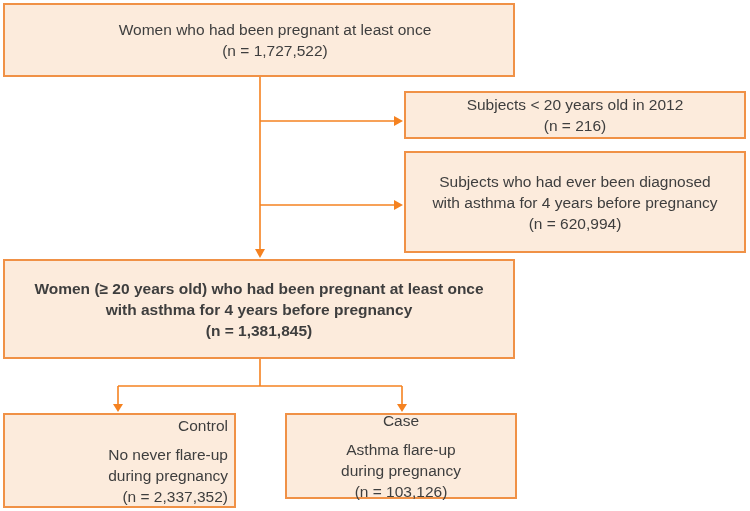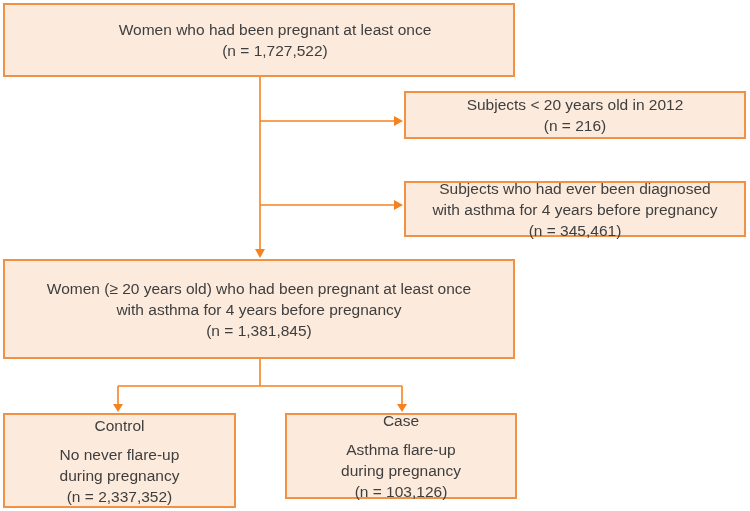--- a/index.html
+++ b/index.html
@@ -29,23 +29,23 @@
     flex-direction: column;
     justify-content: center;
     align-items: center;
     text-align: center;
     font-size: 15.5px;
     line-height: 21px;
     padding: 2px 6px;
   }
   .box-top     { left: 3px;   top: 3px;   width: 512px; height: 74px; padding-left: 38px;  }
   .box-excl1   { left: 404px; top: 91px;  width: 342px; height: 48px;  }
-  .box-excl2   { left: 404px; top: 181px; width: 342px; height: 56px;  }
-  .box-middle  { left: 3px;   top: 259px; width: 512px; height: 100px; }
-  .box-control { left: 3px;   top: 413px; width: 233px; height: 95px;  }
+  .box-excl2   { left: 404px; top: 151px; width: 342px; height: 102px;  }
+  .box-middle  { left: 3px;   top: 259px; width: 512px; height: 100px; font-weight: bold; }
+  .box-control { left: 3px;   top: 413px; width: 233px; height: 95px; align-items: flex-end;  }
   .box-case    { left: 285px; top: 413px; width: 232px; height: 86px;  }
   .group-title { margin-bottom: 8px; }
 </style>
 </head>
 <body>
 
 <div class="canvas">
 
   <svg class="connectors" viewBox="0 0 750 511" aria-hidden="true">
 
@@ -72,21 +72,21 @@
   </div>
 
   <div class="box box-excl1">
     <div>Subjects &lt; 20 years old in 2012</div>
     <div>(n = 216)</div>
   </div>
 
   <div class="box box-excl2">
     <div>Subjects who had ever been diagnosed</div>
     <div>with asthma for 4 years before pregnancy</div>
-    <div>(n = 345,461)</div>
+    <div>(n = 620,994)</div>
   </div>
 
   <div class="box box-middle">
     <div>Women (≥ 20 years old) who had been pregnant at least once</div>
     <div>with asthma for 4 years before pregnancy</div>
     <div>(n = 1,381,845)</div>
   </div>
 
   <div class="box box-control">
     <div class="group-title">Control</div>

